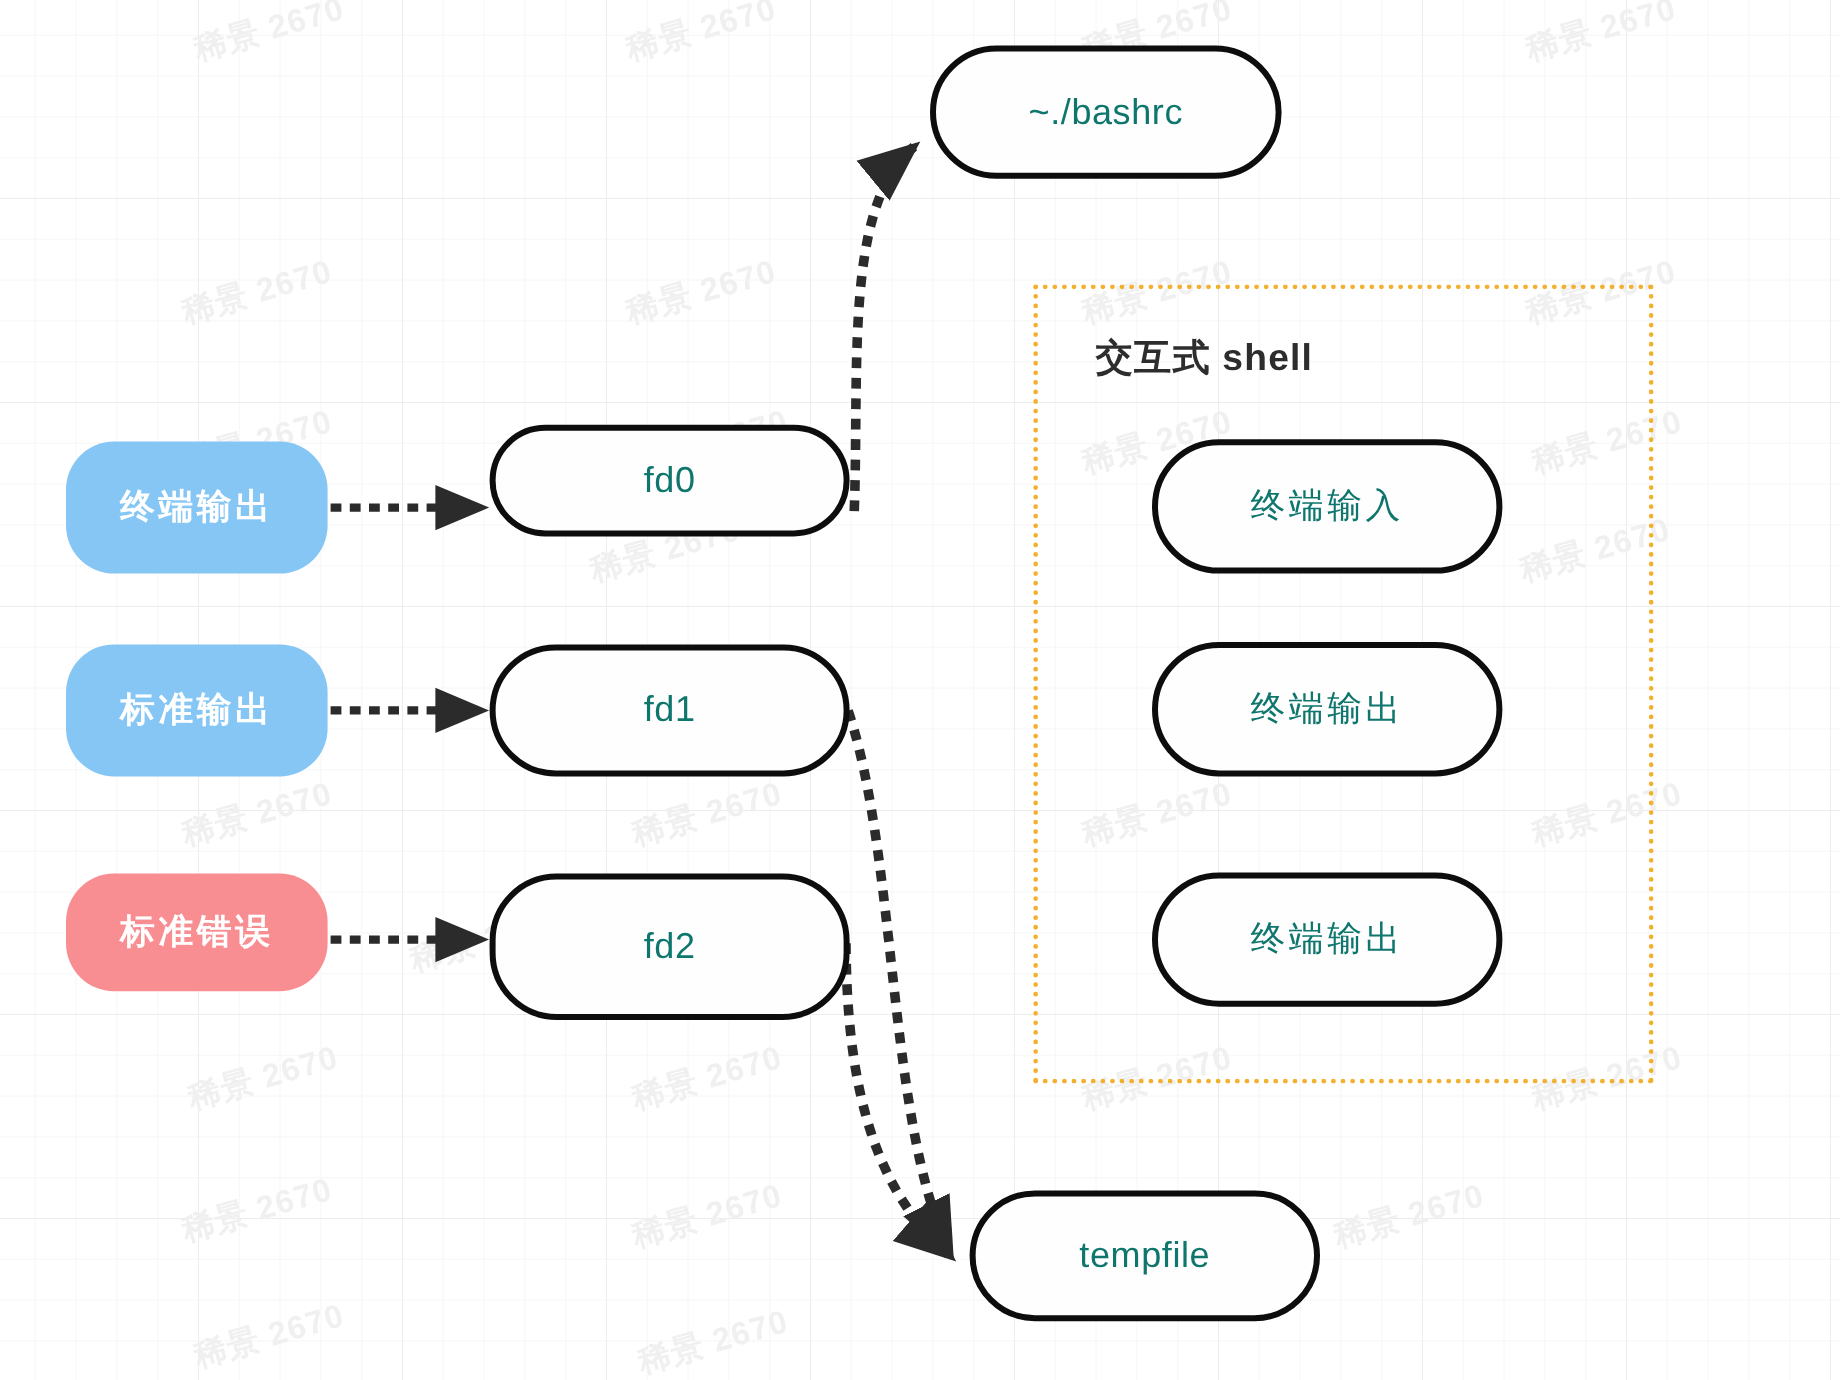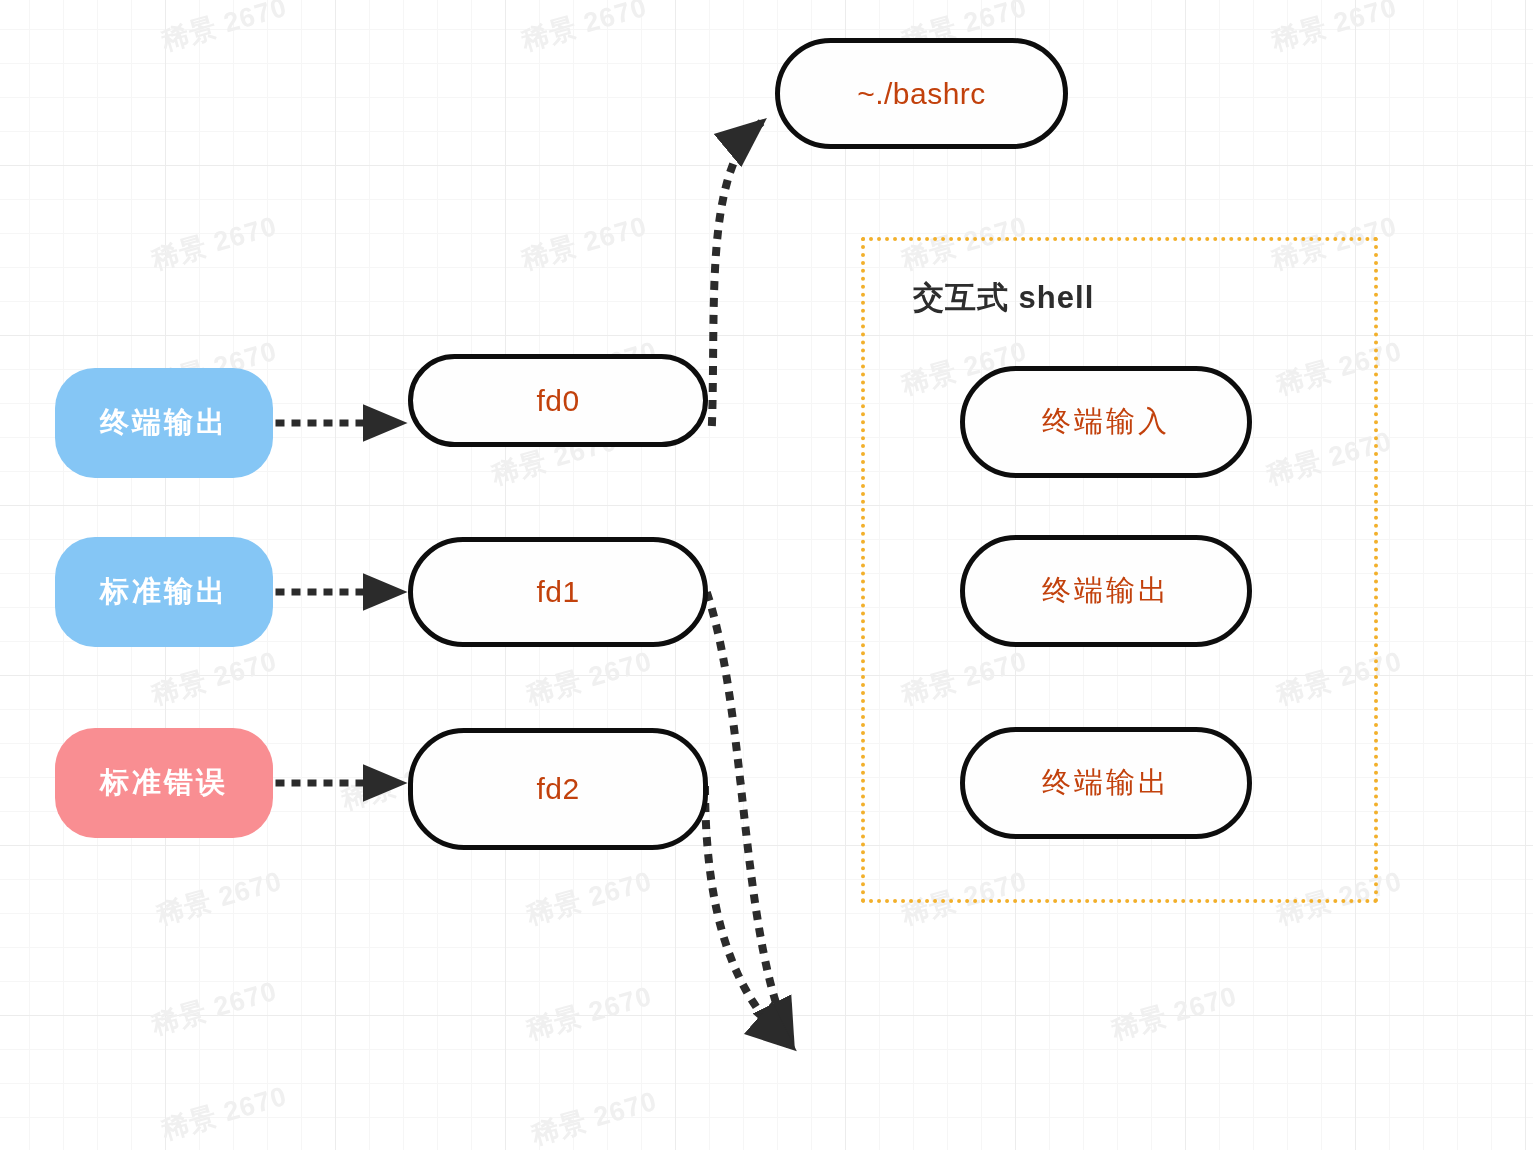--- a/index.html
+++ b/index.html
@@ -27,21 +27,21 @@
   
   .node {
     position: absolute;
     box-sizing: border-box;
     display: flex;
     align-items: center;
     justify-content: center;
     border-radius: 56px;
     background: #fefefe;
     border: 5px solid #0d0d0d;
-    color: #c2410c;
+    color: #0f766e;
     font-size: 30px;
     letter-spacing: 0.5px;
     user-select: none;
   }
   .node.cjk { font-size: 29px; letter-spacing: 3px; }
 
   
   .pill {
     position: absolute;
     box-sizing: border-box;
@@ -158,30 +158,31 @@
 
     <path d="M 708,596 C 748,720 740,940 792,1044" fill="none" stroke="#2b2b2b" stroke-width="8" stroke-linecap="square" stroke-dasharray="1 16" marker-end="url(#arrowhead)"></path>
 
     <path d="M 705,790 C 706,900 726,990 792,1047" fill="none" stroke="#2b2b2b" stroke-width="8" stroke-linecap="square" stroke-dasharray="1 16" marker-end="url(#arrowhead)"></path>
   </svg>
 
   <div class="pill" style="left:55px; top:368px; width:218px; height:110px; background:#85c6f5;">终端输出</div>
 
   <div class="pill" style="left:55px; top:537px; width:218px; height:110px; background:#85c6f5;">标准输出</div>
 
-  <div class="pill" style="left:55px; top:728px; width:218px; height:110px; background:#f98e92;">标准错误</div>
+  <div class="pill" style="left:55px; top:728px; width:218px; height:98px; background:#f98e92;">标准错误</div>
 
   <div class="node" style="left:408px; top:354px; width:300px; height:93px;">fd0</div>
 
   <div class="node" style="left:408px; top:537px; width:300px; height:110px;">fd1</div>
 
   <div class="node" style="left:408px; top:728px; width:300px; height:122px;">fd2</div>
 
   <div class="node" style="left:775px; top:38px; width:293px; height:111px;">~./bashrc</div>
 
+  <div class="node" style="left:808px; top:992px; width:292px; height:109px;">tempfile</div>
 
   <div id="shell-group" style="left:861px; top:237px; width:517px; height:666px;">
     <div id="shell-group-title">交互式 shell</div>
   </div>
 
   <div class="node cjk" style="left:960px; top:366px; width:292px; height:112px;font-family:Liberation Serif, serif;">终端输入</div>
 
   <div class="node cjk" style="left:960px; top:535px; width:292px; height:112px;">终端输出</div>
 
   <div class="node cjk" style="left:960px; top:727px; width:292px; height:112px;">终端输出</div>

